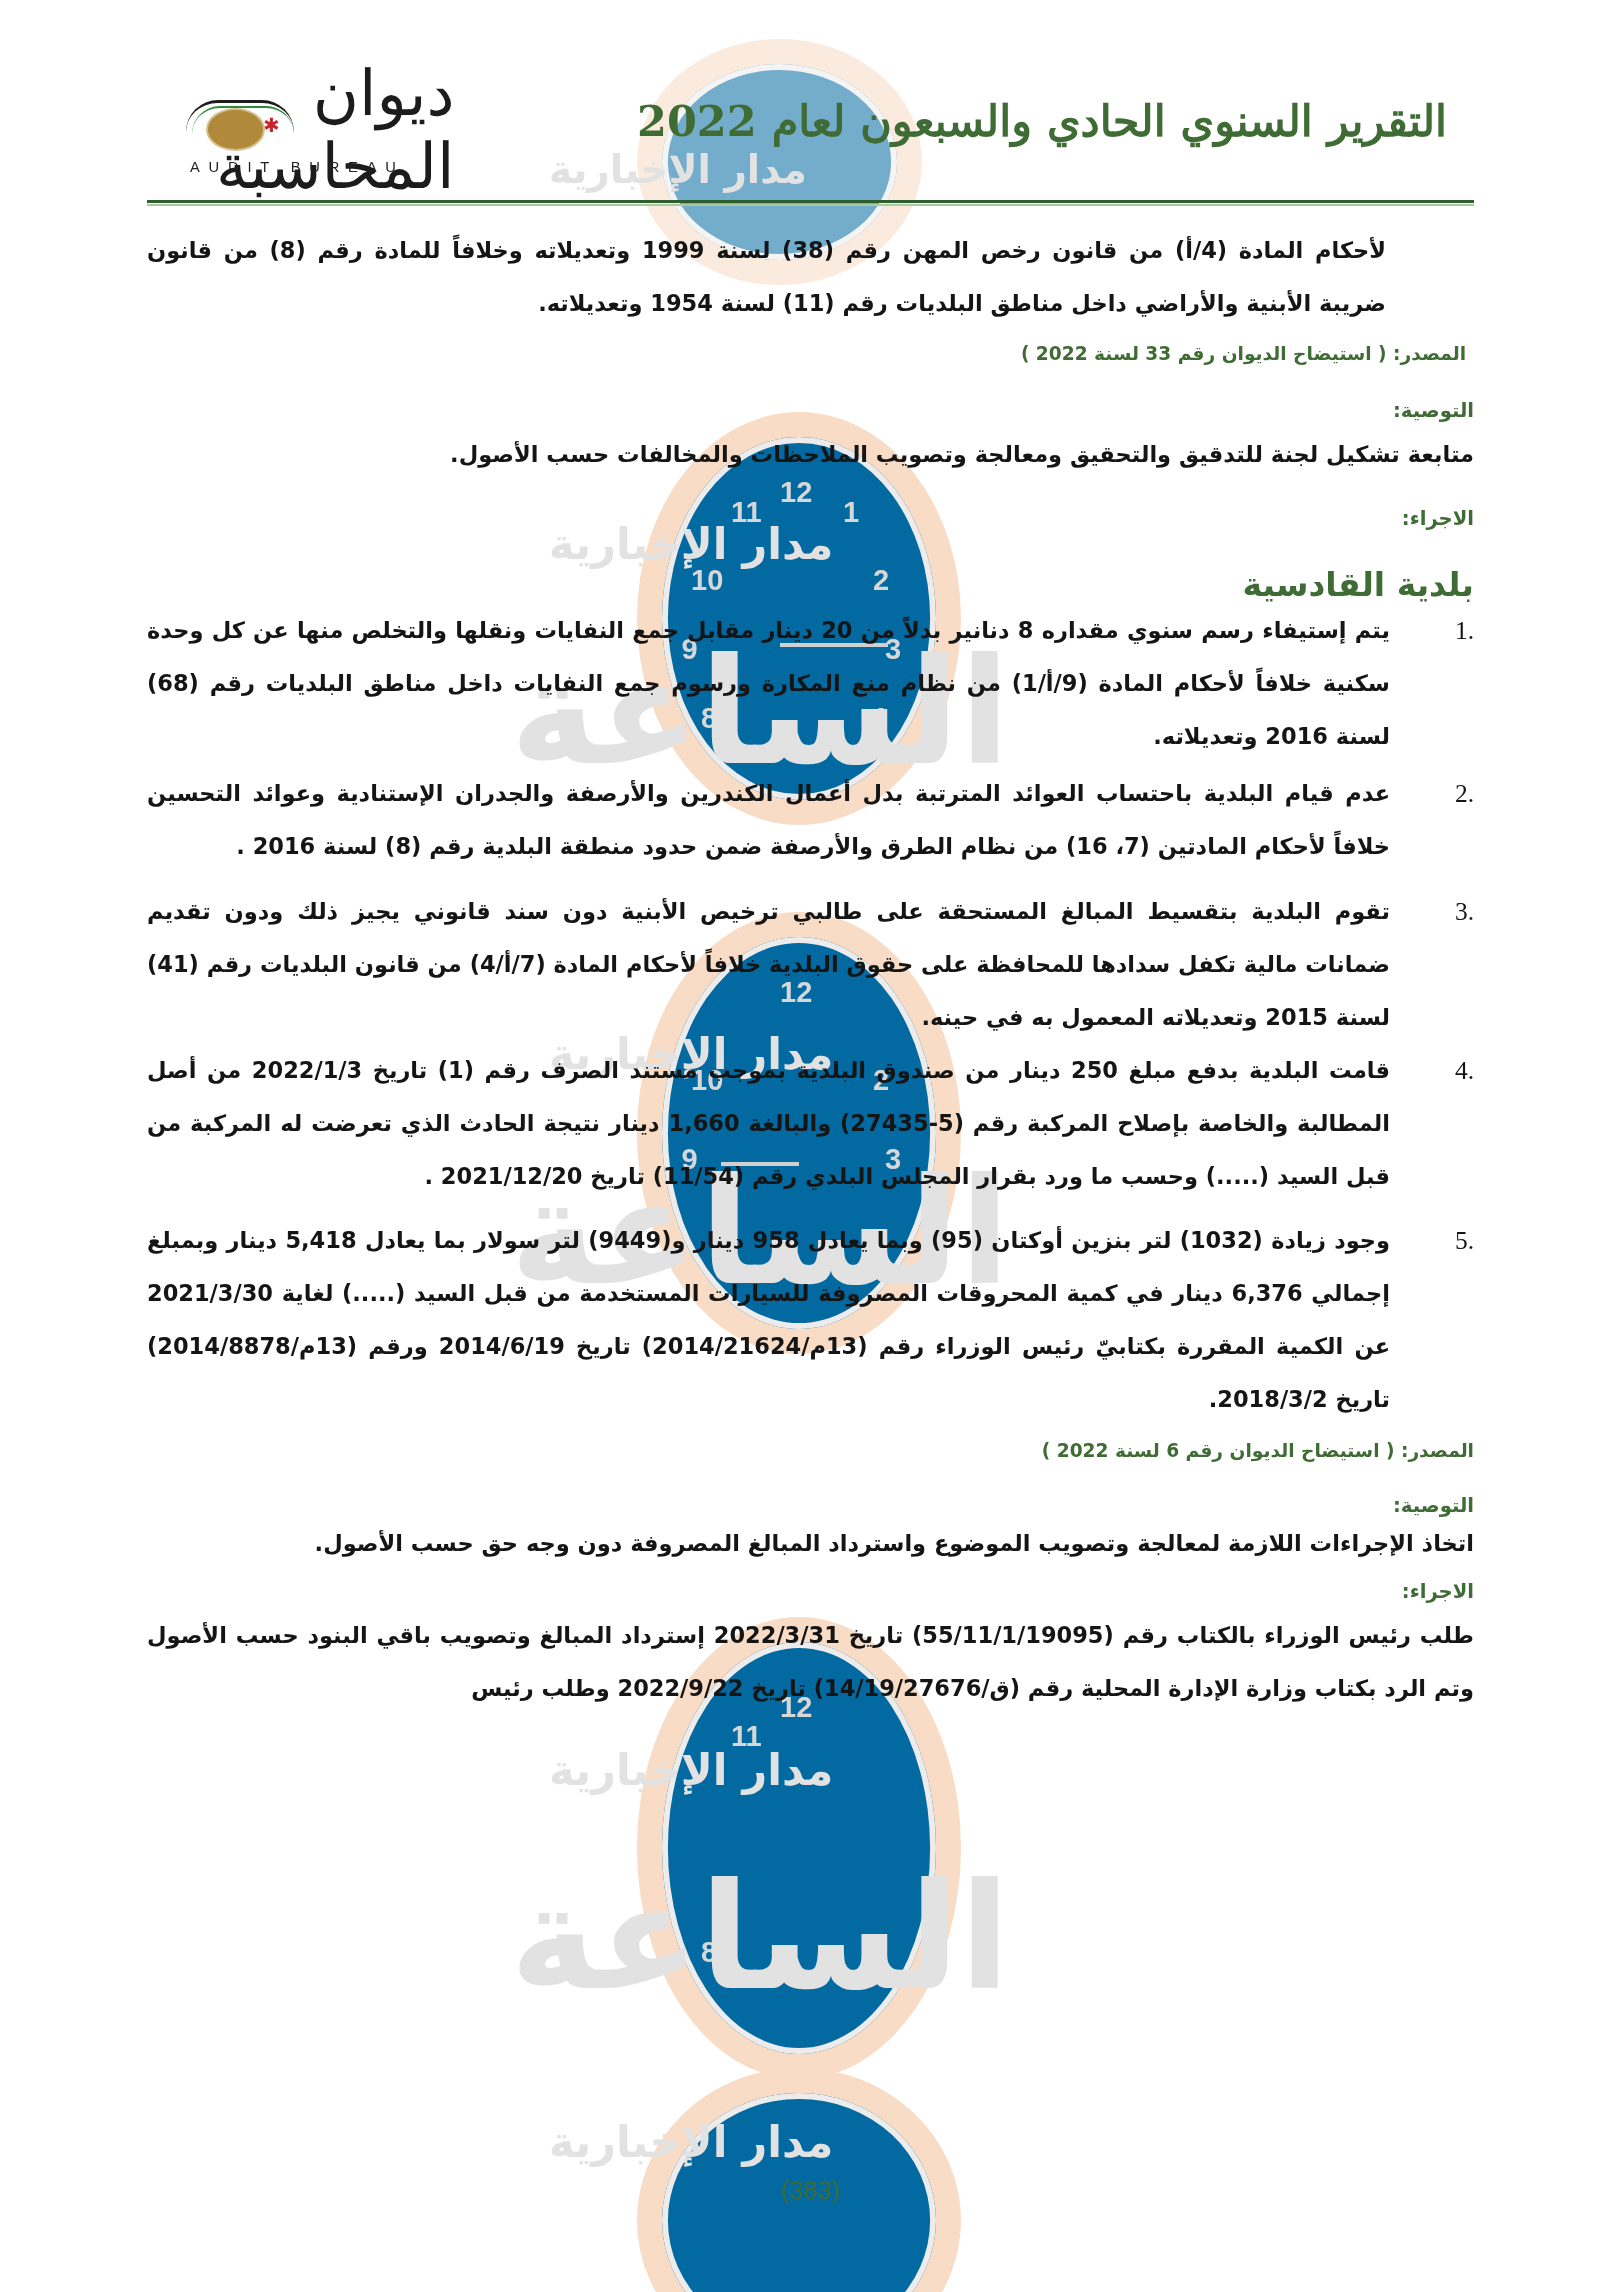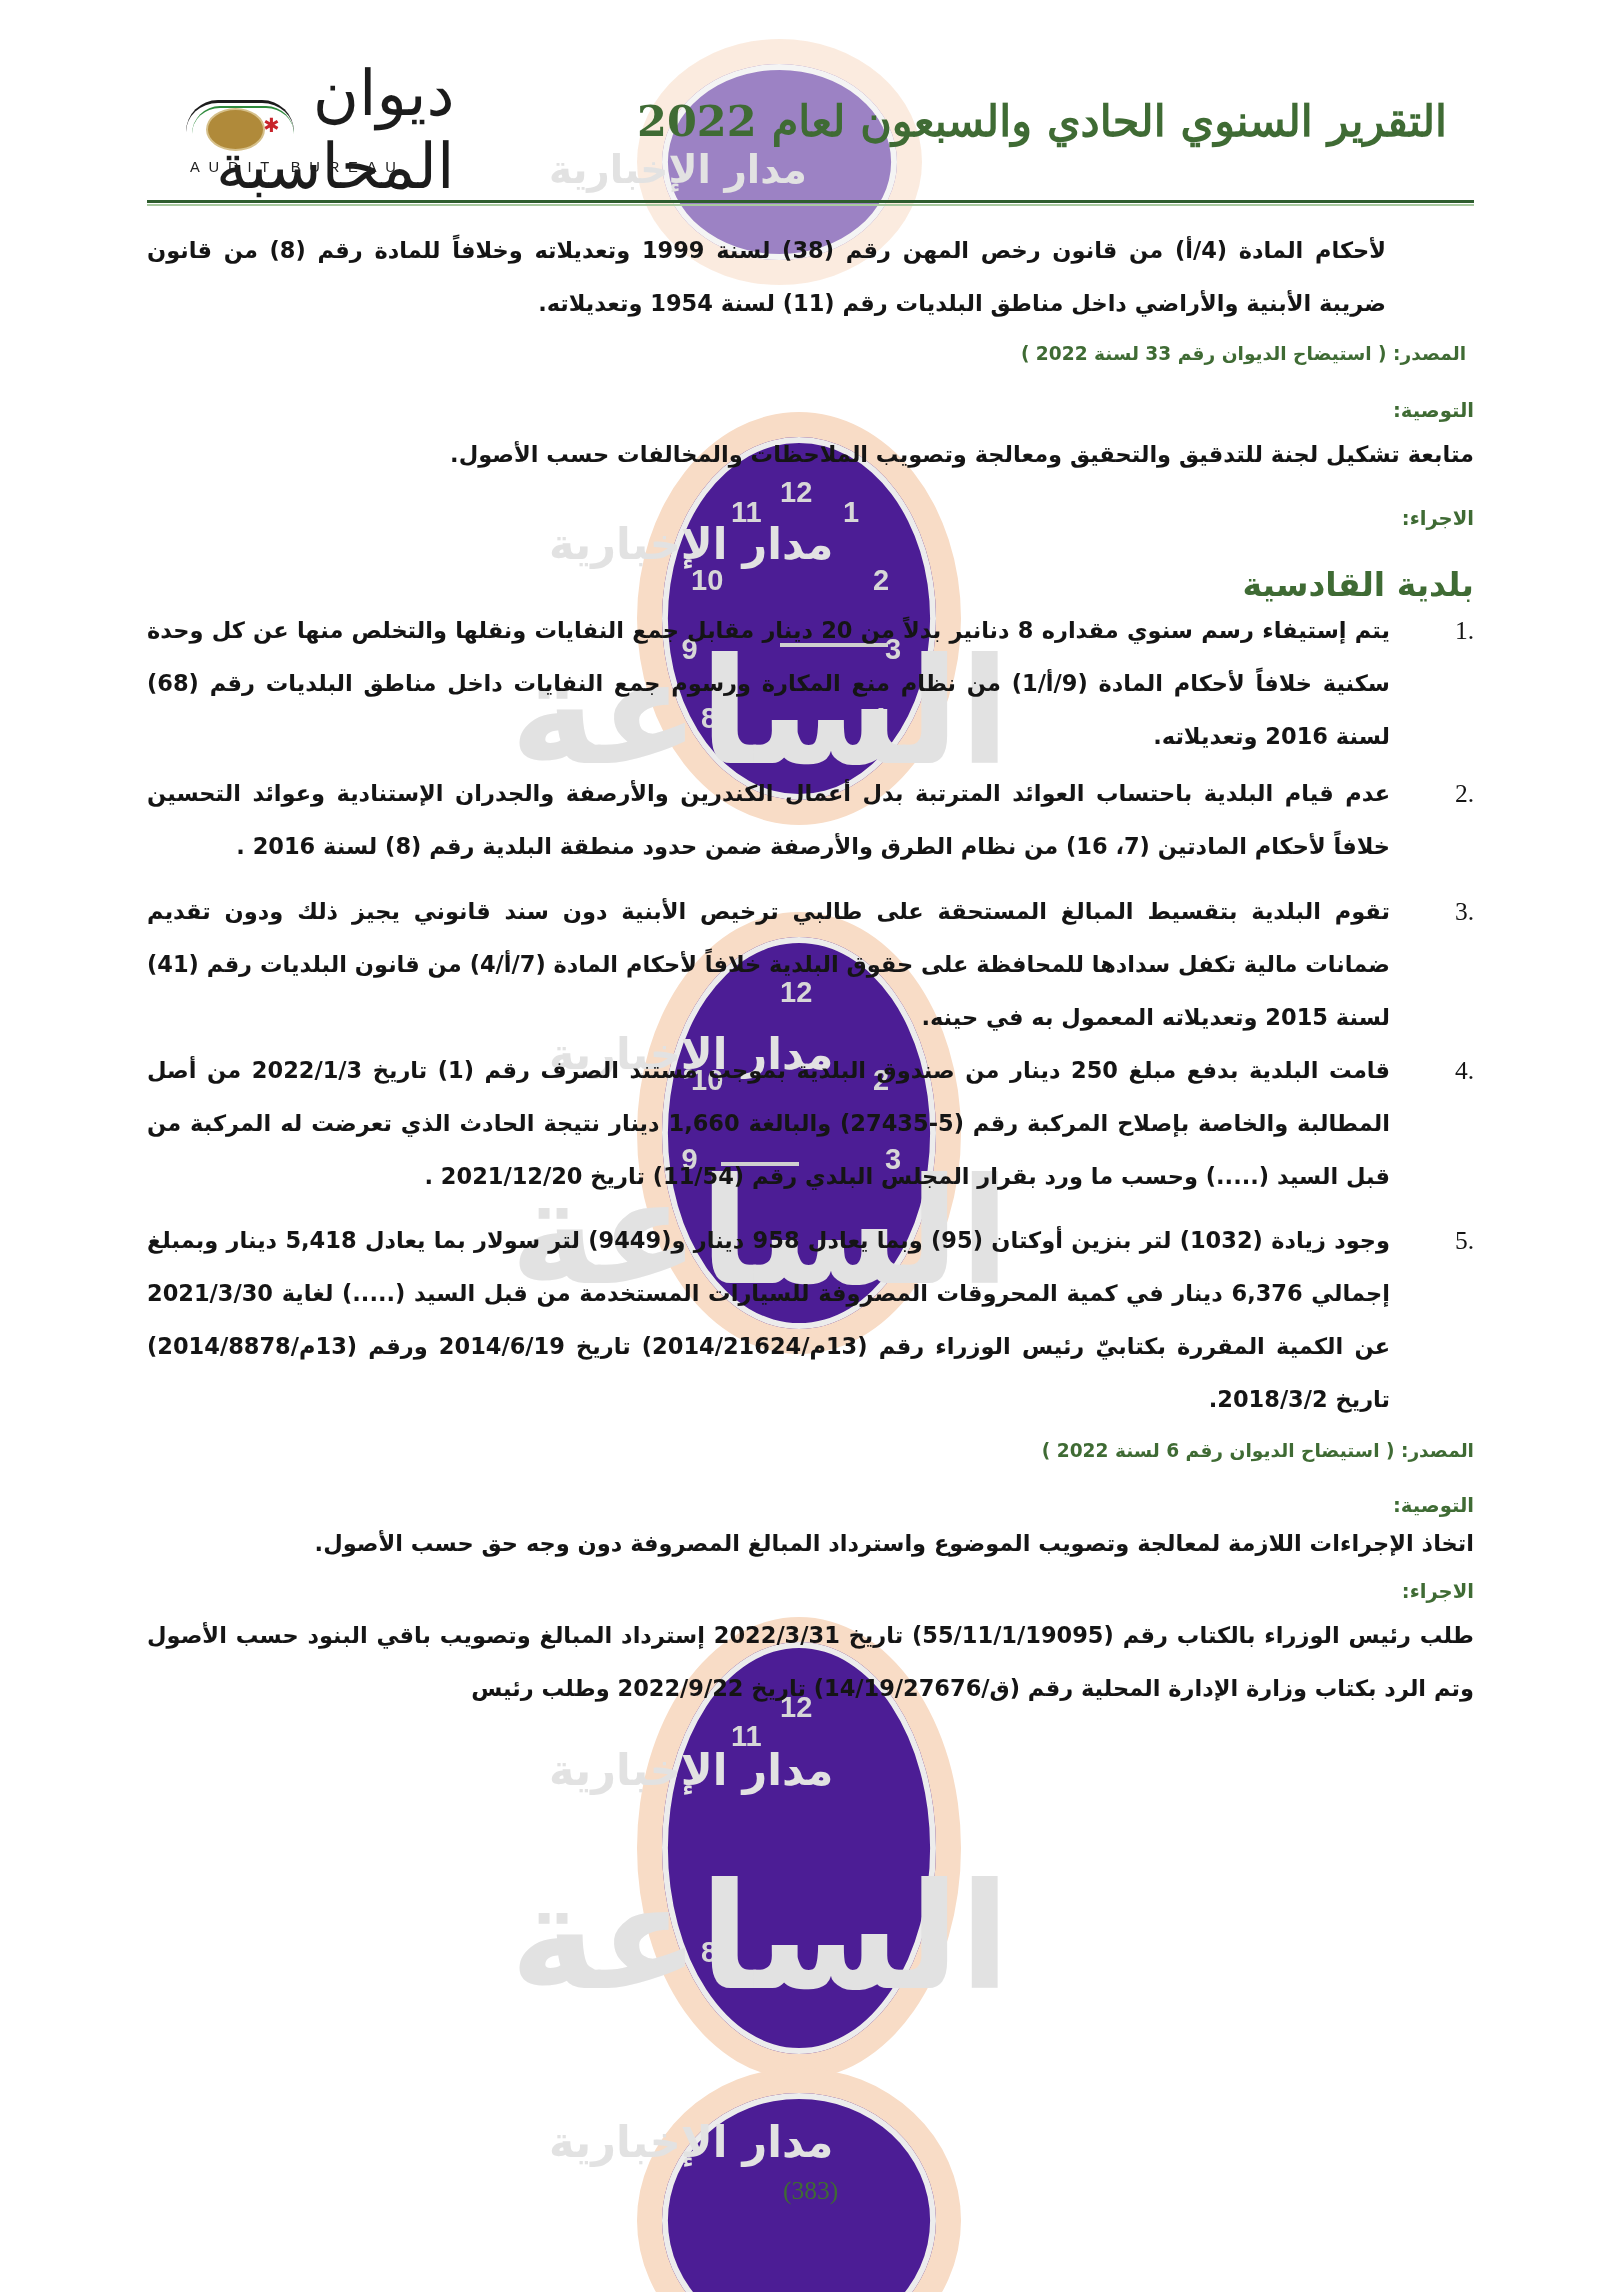--- a/index.html
+++ b/index.html
@@ -2,21 +2,21 @@
 <html lang="ar" dir="rtl"><head>
   <meta charset="utf-8">
   <style>
     html, body { margin: 0; padding: 0; }
     body {
       width: 1621px; height: 2293px; background: #ffffff; position: relative; overflow: hidden;
       font-family: "DejaVu Sans", sans-serif; color: #151515;
     }
     .watermark { position: absolute; pointer-events: none; z-index: 0; }
     .wm-clock {
-      border-radius: 50%; background: #4c1d95;
+      border-radius: 50%; background: #0369a1;
       border: 25.5px solid #f8dcc6; box-shadow: inset 0 0 0 5.9px #ececec;
     }
     .wm-clock .num { position: absolute; color: #d7d7d7; font: bold 29px "Liberation Sans", sans-serif; }
     .wm-hand { position: absolute; background: #d0d0d0; transform-origin: left center; }
     .wm-text { color: #e2e2e2; font-family: "DejaVu Sans", sans-serif; font-weight: bold; white-space: nowrap; }
 
     .header { position: absolute; top: 0; left: 0; width: 1621px; height: 206px; z-index: 2; }
     .header-title {
       position: absolute; right: 174px; top: 96px; font-size: 43px; color: #3f6b34;
       font-family: "DejaVu Serif", serif; font-weight: bold; letter-spacing: -1px;
@@ -33,21 +33,21 @@
 
     .content { position: absolute; right: 147px; top: 216px; width: 1327px; z-index: 2; }
     .p { font-size: 22.5px; font-weight: bold; line-height: 53px; text-align: justify; margin: 0; }
     .src { font-size: 18.6px; font-weight: bold; color: #3f6b34; margin: 0; }
     .label { font-size: 19.6px; font-weight: bold; color: #3f6b34; margin: 0; }
     .section-title { font-size: 33px; font-weight: bold; color: #3f6b34; margin: 0; }
     .ol { margin: 0; padding: 0; list-style: none; }
     .li { display: flex; flex-direction: row; align-items: flex-start; }
     .li-num { width: 84px; flex: 0 0 84px; font-size: 25.5px; line-height: 53px; font-family: "Liberation Serif", serif; text-align: right; direction: ltr; padding-right: 0; }
     .li-text { flex: 1; }
-    .page-num { position: absolute; top: 2176px; left: 0; width: 1621px; text-align: center; font-family: Liberation Serif, serif; font-size: 25.5px; color: #3f6b34; z-index: 2; }
+    .page-num { position: absolute; top: 2176px; left: 0; width: 1621px; text-align: center; font-family: Liberation Sans, sans-serif; font-size: 25.5px; color: #3f6b34; z-index: 2; }
   </style>
 </head>
 <body>
 
 <div class="watermark wm-clock" style="left:637px; top:39px; width:235px; height:196px; opacity:0.55;"></div>
 <div class="watermark wm-text" style="left:549px; top:147px; font-size:39px;">مدار الإخبارية</div>
 
 <div class="watermark wm-clock" style="left:637px; top:412px; width:274px; height:363px;">
   <span class="num" style="left:118px; top:39px;">12</span>
   <span class="num" style="left:181px; top:59px;">1</span>

